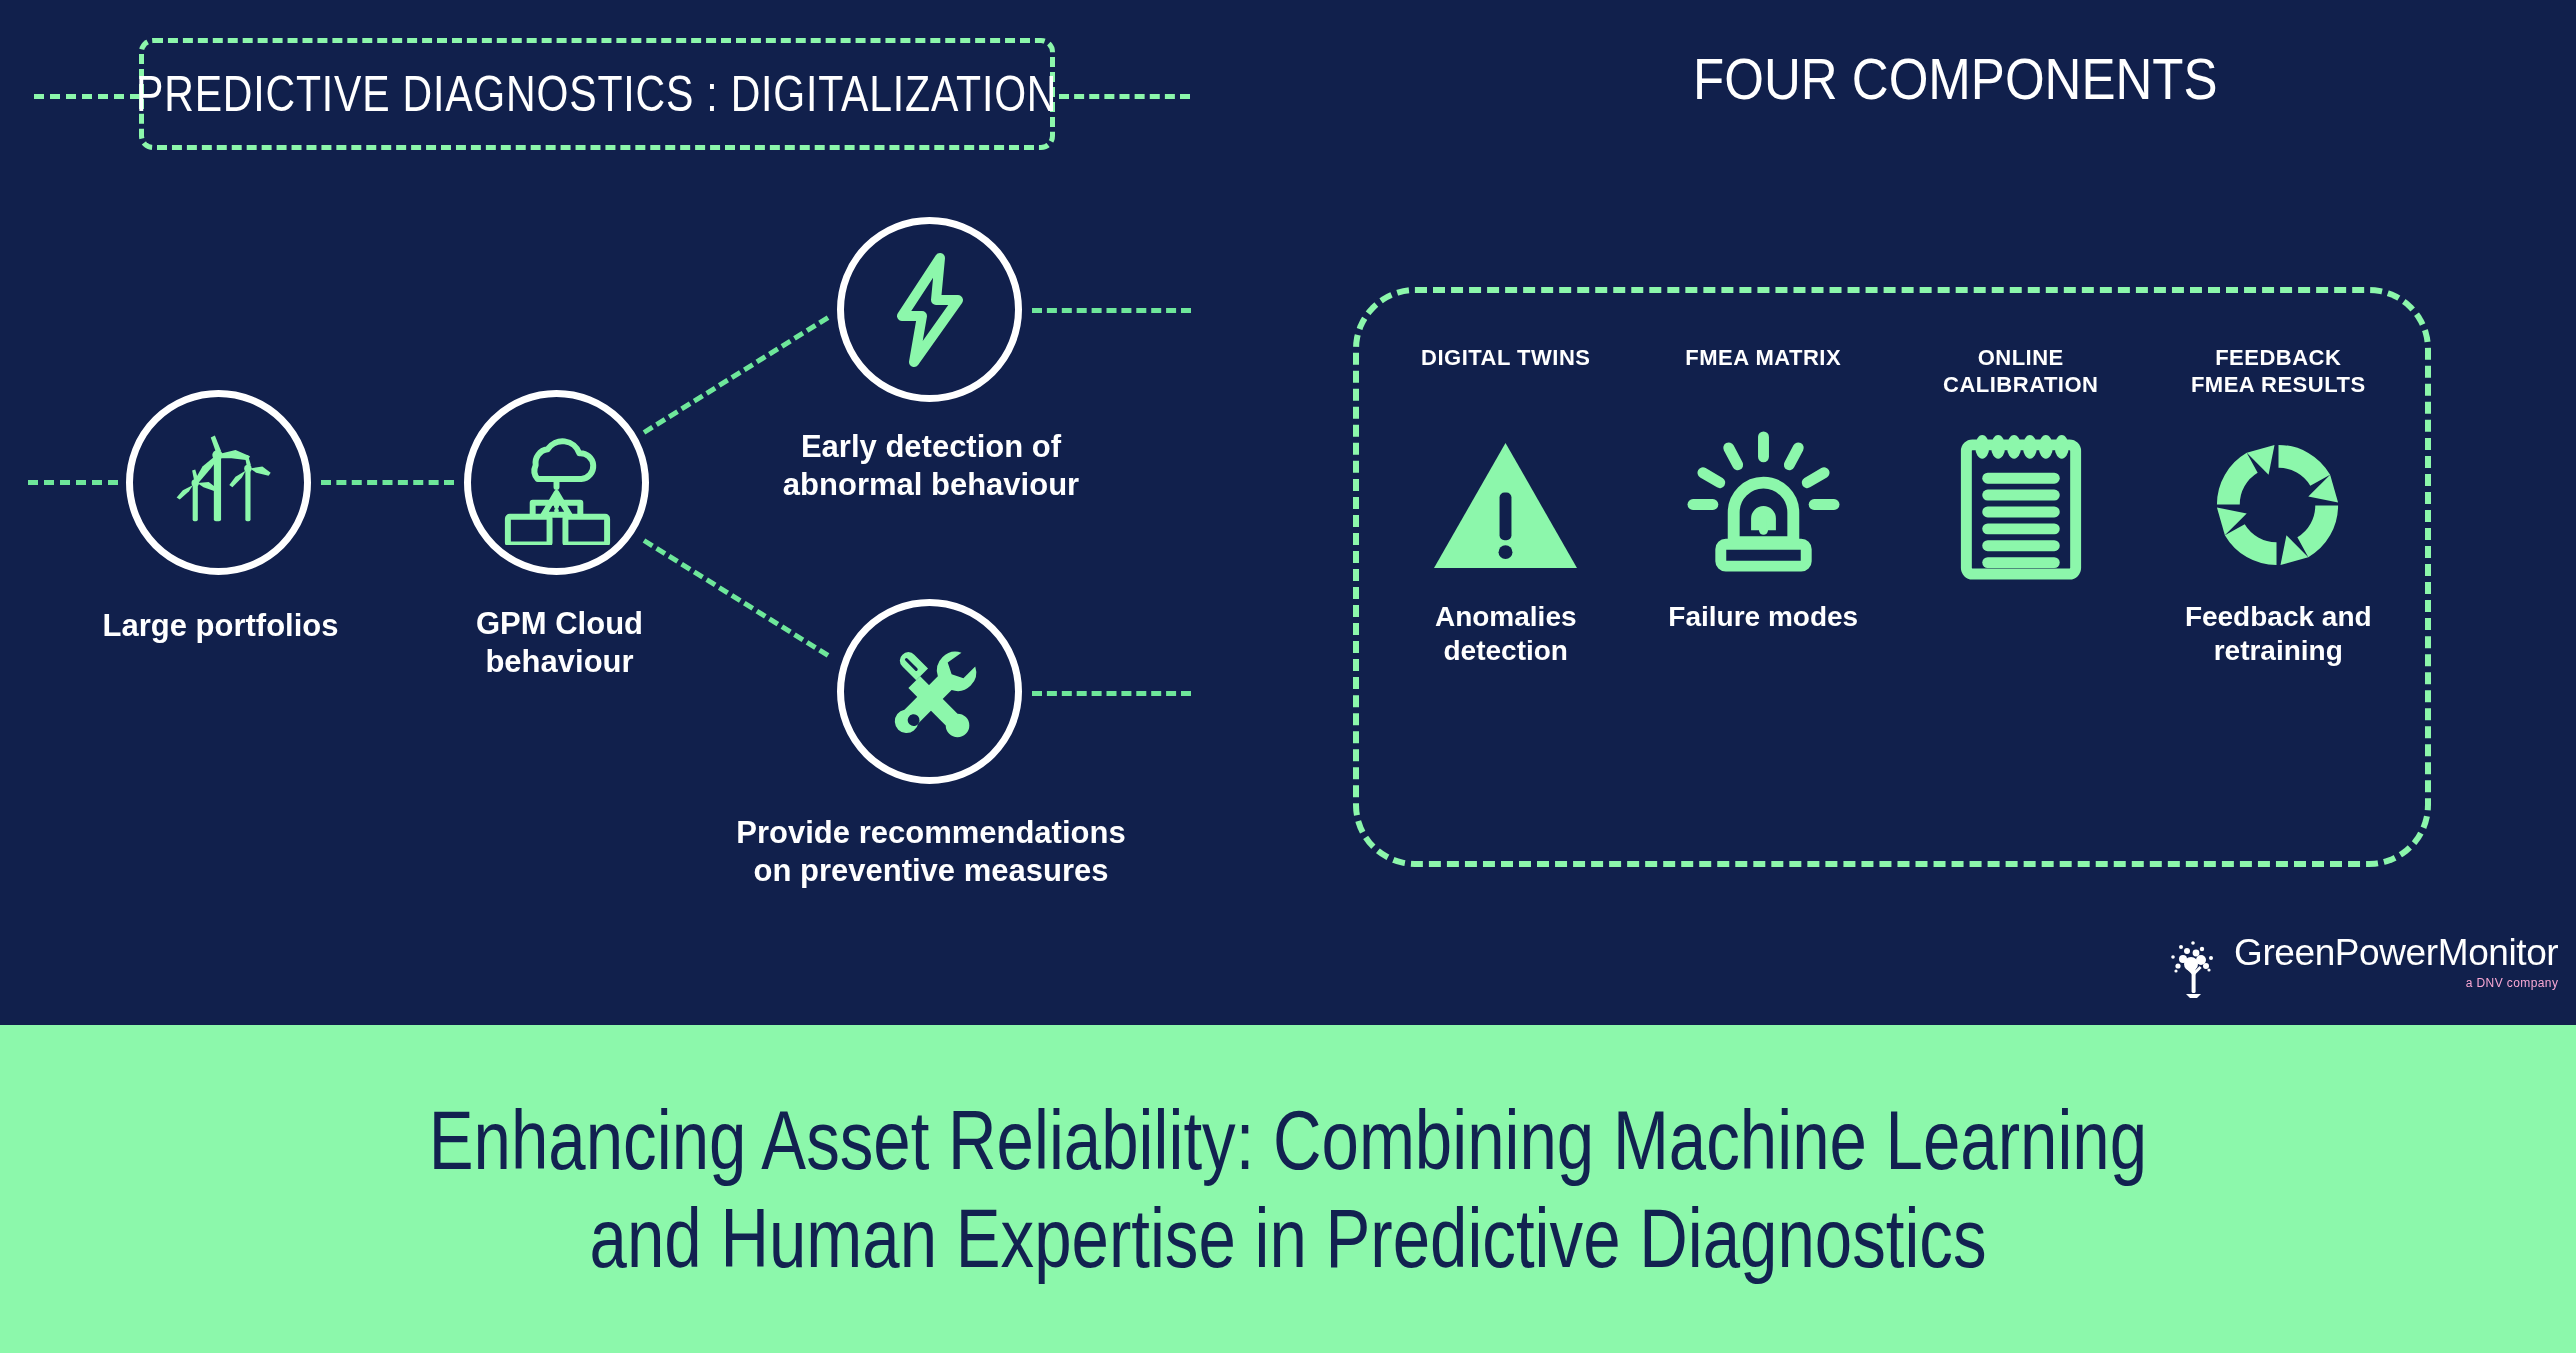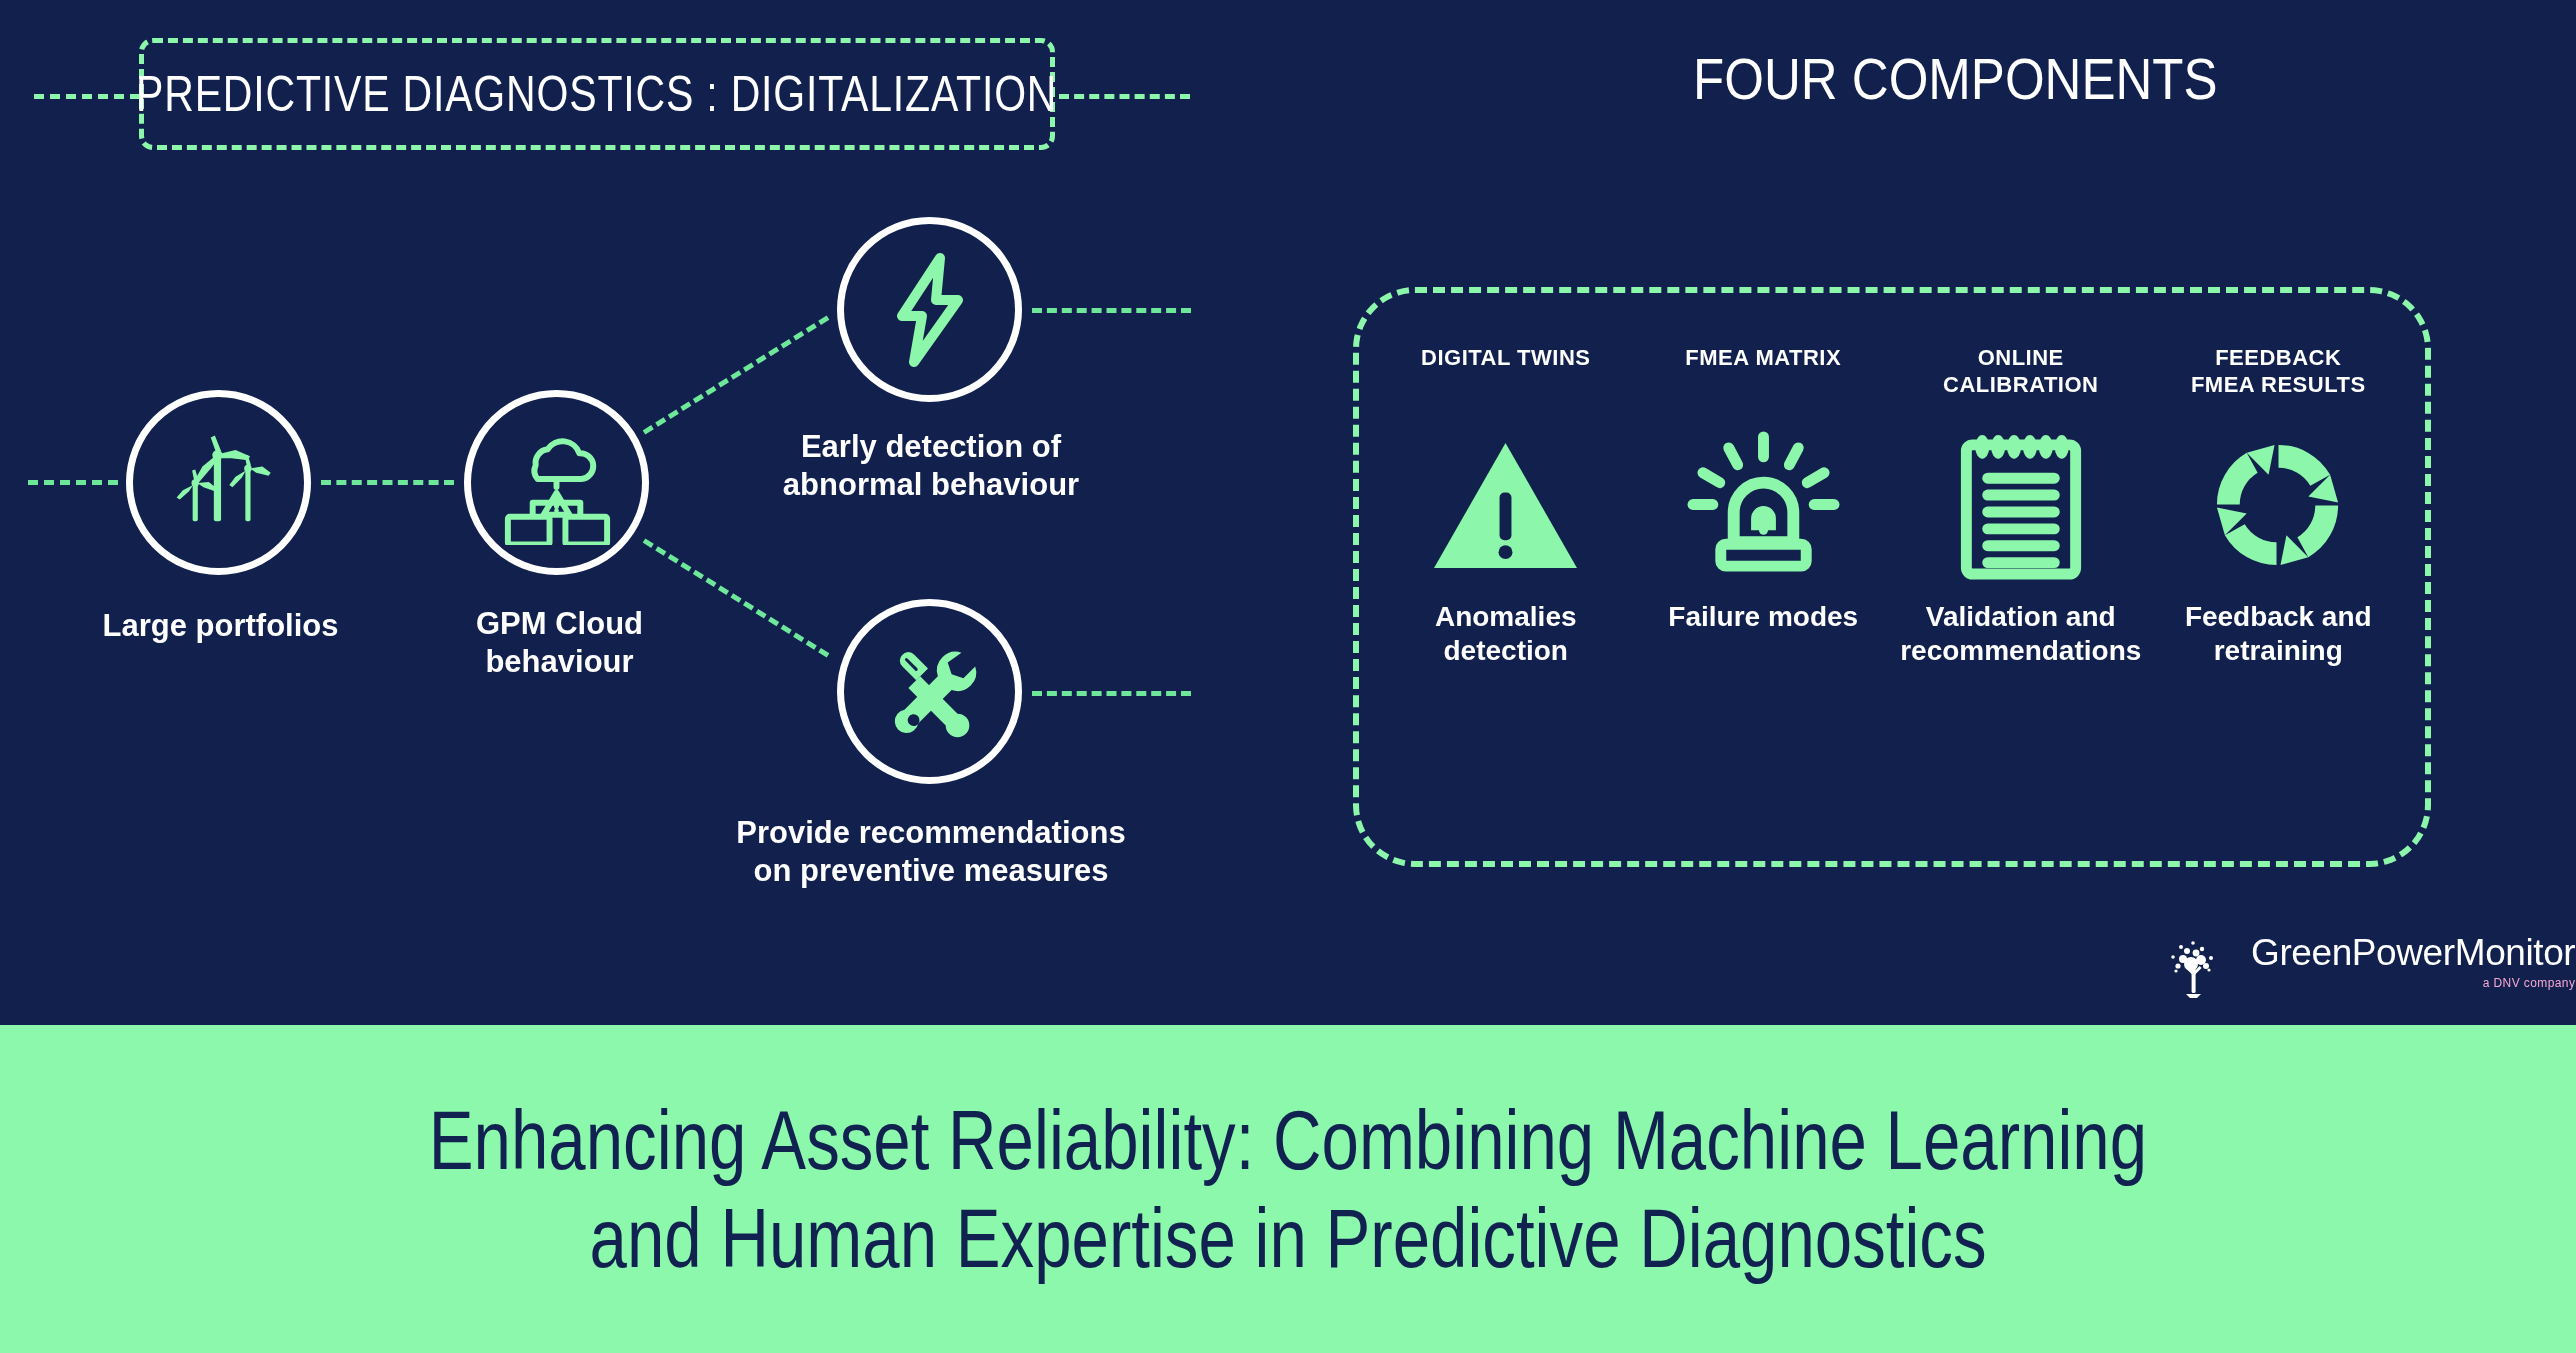--- a/index.html
+++ b/index.html
@@ -103,21 +103,21 @@
     height:189px; display:flex; align-items:center; justify-content:center;
   }
   .comp-caption{
     color:#ffffff; font-weight:bold; font-size:28px; line-height:1.22;
     text-align:center;
   }
 
   
   #logo{
     position:absolute; left:2168px; top:934px;
-    display:flex; align-items:flex-start;gap:17px;
+    display:flex; align-items:flex-start;
   }
   #logo-mark{ margin-right:12px; margin-top:4px; }
   #logo-text{ display:flex; flex-direction:column; }
   #logo-name{
     color:#ffffff; font-size:37px; letter-spacing:-0.4px; line-height:1;
     white-space:nowrap;
   }
   #logo-tag{
     color:#f9a8d4; font-size:12px; line-height:1; margin-top:6px;
     align-self:flex-end; letter-spacing:0.4px; white-space:nowrap;
@@ -294,24 +294,20 @@
           </g>
           <g fill="#8cf7ab">
             <rect x="24" y="42" width="78" height="11" rx="5.5"></rect>
             <rect x="24" y="59" width="78" height="11" rx="5.5"></rect>
             <rect x="24" y="76" width="78" height="11" rx="5.5"></rect>
             <rect x="24" y="93" width="78" height="11" rx="5.5"></rect>
             <rect x="24" y="110" width="78" height="11" rx="5.5"></rect>
             <rect x="24" y="127" width="78" height="11" rx="5.5"></rect>
           </g>
         </svg>
-      </div>
-      <div class="comp-caption">
-        <span>Validation and</span><br>
-        <span>recommendations</span>
       </div>
     </div>
 
     <div class="comp">
       <div class="comp-title">
         <span>FEEDBACK</span><br>
         <span>FMEA RESULTS</span>
       </div>
       <div class="comp-icon">
         <svg width="149" height="145" viewBox="0 0 150 146">

